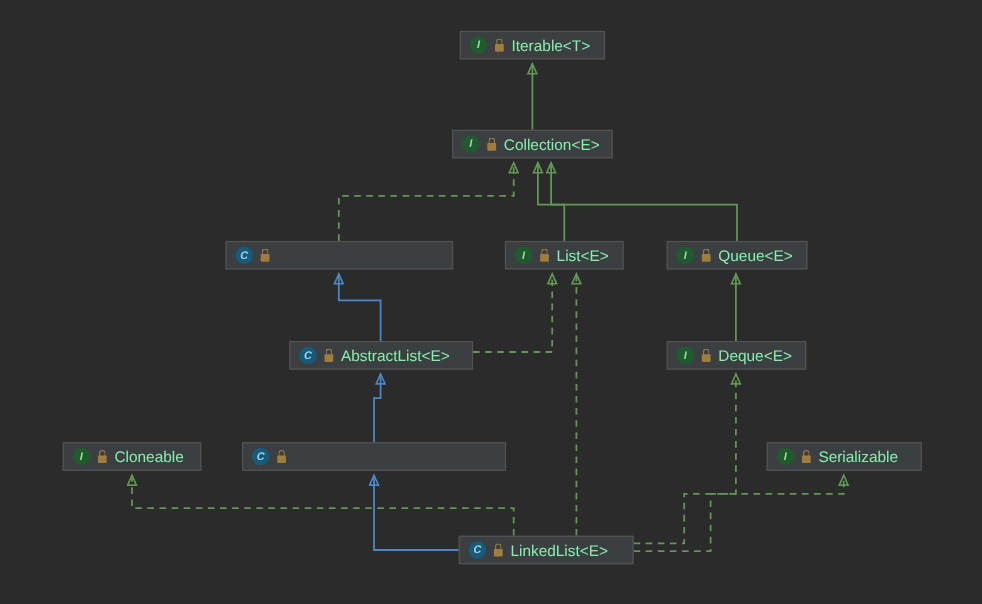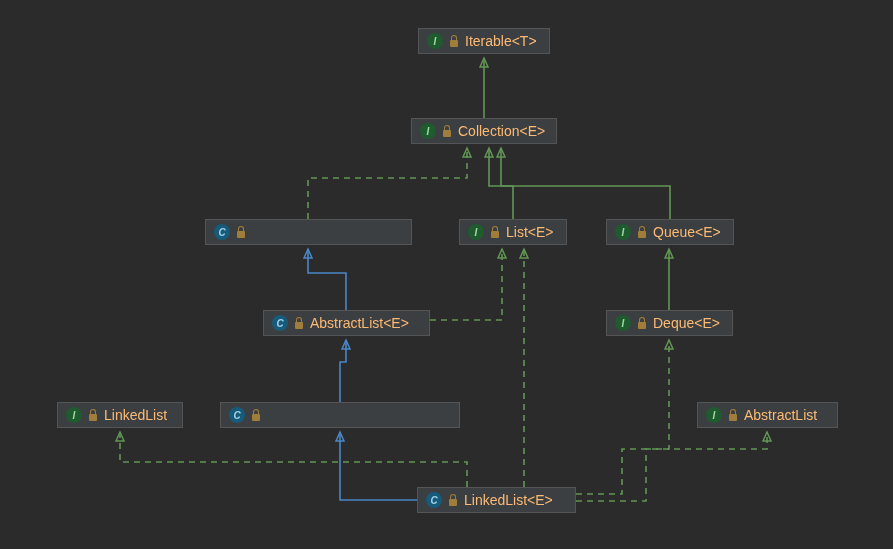--- a/index.html
+++ b/index.html
@@ -74,21 +74,21 @@
     position: absolute;
     top: 0;
     left: 2px;
     width: 4px;
     height: 5px;
     border: 1.5px solid #a07d3b;
     border-bottom: none;
     border-radius: 3px 3px 0 0;
   }
   .label {
-    color: #fdba74;
+    color: #86efac;
   }
 </style>
 </head>
 <body>
 
 <div id="stage">
   <svg id="edges">
     <defs>
       <marker id="arrowGreen" markerWidth="12" markerHeight="12" refX="10" refY="5" orient="auto" markerUnits="userSpaceOnUse">
         <path d="M1,1 L10,5 L1,9 Z" fill="none" stroke="#629755" stroke-width="1.5"></path>
@@ -144,30 +144,30 @@
         <span class="label">AbstractList&lt;E&gt;</span>
       </div>
       <div class="node" style="left: 606px; top: 310px; width: 127px;">
         <span class="icon-I">I</span>
         <span class="lock"></span>
         <span class="label">Deque&lt;E&gt;</span>
       </div>
       <div class="node" style="left: 57px; top: 402px; width: 126px;">
         <span class="icon-I">I</span>
         <span class="lock"></span>
-        <span class="label">LinkedList</span>
+        <span class="label">Cloneable</span>
       </div>
       <div class="node" style="left: 220px; top: 402px; width: 240px;">
         <span class="icon-CA" style="position: relative;">C</span>
         <span class="lock"></span>
       </div>
       <div class="node" style="left: 697px; top: 402px; width: 141px;">
         <span class="icon-I">I</span>
         <span class="lock"></span>
-        <span class="label">AbstractList</span>
+        <span class="label">Serializable</span>
       </div>
       <div class="node" style="left: 417px; top: 487px; width: 159px;">
         <span class="icon-C">C</span>
         <span class="lock"></span>
         <span class="label">LinkedList&lt;E&gt;</span>
       </div>
     </div>
 </div>
 
 </body></html>

